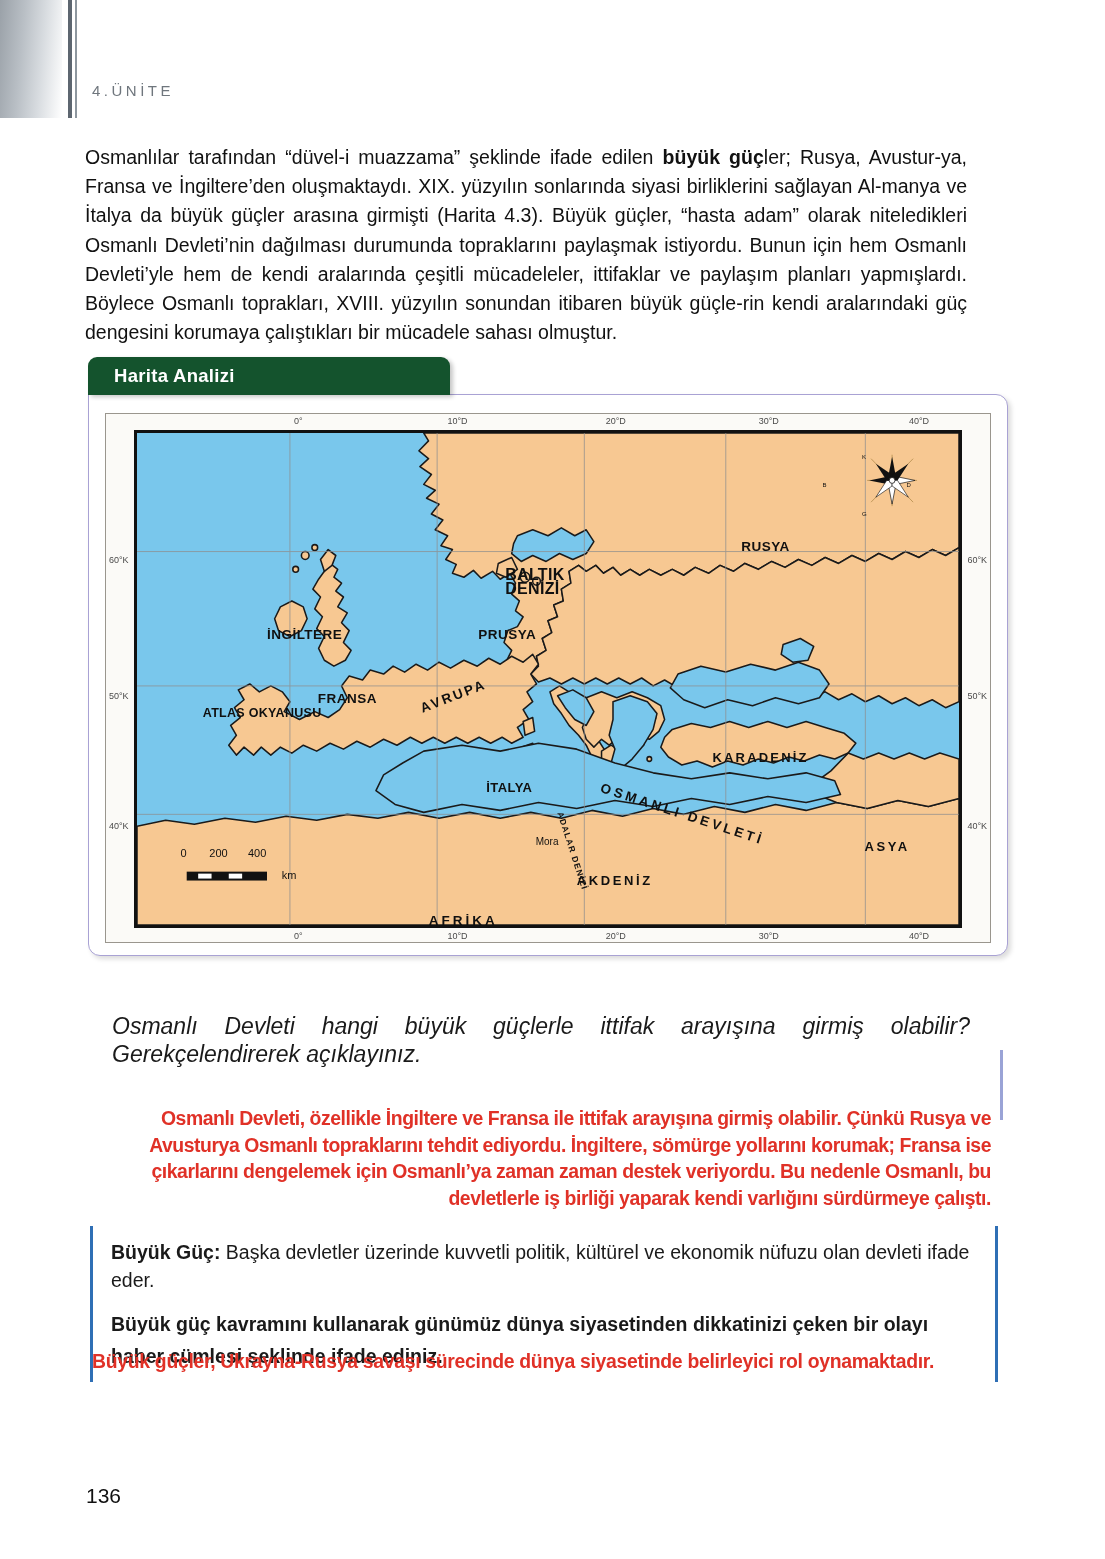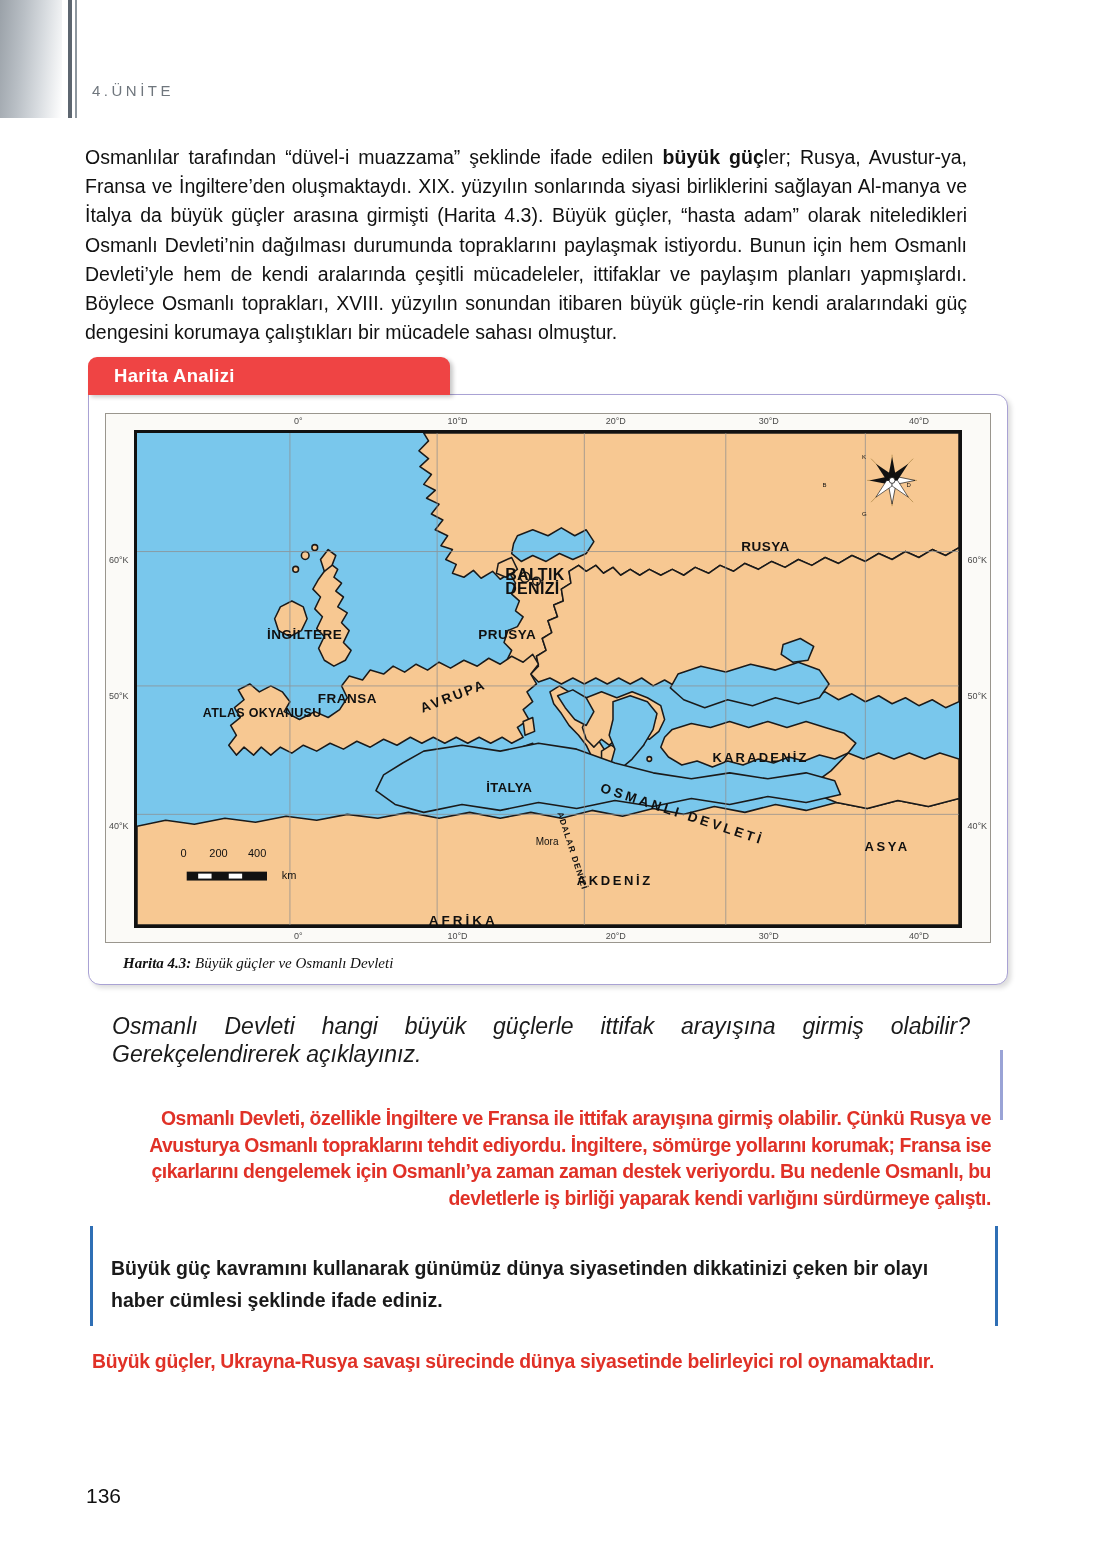--- a/index.html
+++ b/index.html
@@ -34,21 +34,21 @@
     position:absolute; left:85px; top:143px; width:882px;
     font-size:19.5px; line-height:29.2px; text-align:justify;
     color:#111;
   }
   .para b{ font-weight:bold; }
 
   
   .analiz-wrap{ position:absolute; left:88px; top:357px; width:920px; }
   .analiz-tab{
     width:362px; height:38px;
-    background:#ef4444;
+    background:#14532d;
     border-radius:9px 9px 0 0;
     display:flex; align-items:center;
     padding-left:26px;
     box-shadow:3px 2px 4px rgba(0,0,0,.22);
     position:relative; z-index:3;
   }
   .analiz-tab span{
     color:#fff; font-size:18.5px; font-weight:bold; letter-spacing:.3px;
   }
   .analiz-body{
@@ -365,30 +365,30 @@
       <div class="latlab right" style="top:calc(16px + 3px + 0.790*498px);">40°K</div>
 
       <div class="lonlab bot" style="left:calc(28px + 0.186*100%);">0°</div>
       <div class="lonlab bot" style="left:calc(28px + 0.366*100%);">10°D</div>
       <div class="lonlab bot" style="left:calc(28px + 0.545*100%);">20°D</div>
       <div class="lonlab bot" style="left:calc(28px + 0.718*100%);">30°D</div>
       <div class="lonlab bot" style="left:calc(28px + 0.888*100%);">40°D</div>
 
     </div>
 
-    <div class="caption">
-      <b>Harita 4.3:</b><span> Büyük güçler ve Osmanlı Devleti</span>
-    </div>
   </div>
 </div>
 
 <div class="question">Osmanlı Devleti hangi büyük güçlerle ittifak arayışına girmiş olabilir? Gerekçelendirerek açıklayınız.</div>
 <div class="question-rule"></div>
 
 <div class="answer-red">Osmanlı Devleti, özellikle İngiltere ve Fransa ile ittifak arayışına girmiş olabilir. Çünkü Rusya ve Avusturya Osmanlı topraklarını tehdit ediyordu. İngiltere, sömürge yollarını korumak; Fransa ise çıkarlarını dengelemek için Osmanlı’ya zaman zaman destek veriyordu. Bu nedenle Osmanlı, bu devletlerle iş birliği yaparak kendi varlığını sürdürmeye çalıştı.</div>
 
 <div class="defbox">
+  <div class="row1">
+    <b>Büyük Güç:</b><span> Başka devletler üzerinde kuvvetli politik, kültürel ve ekonomik nüfuzu olan devleti ifade eder.</span>
+  </div>
   <div class="row2">Büyük güç kavramını kullanarak günümüz dünya siyasetinden dikkatinizi çeken bir olayı haber cümlesi şeklinde ifade ediniz.</div>
 </div>
 
 <div class="answer-red2">Büyük güçler, Ukrayna-Rusya savaşı sürecinde dünya siyasetinde belirleyici rol oynamaktadır.</div>
 
 <div class="pagenum">136</div>
 
 </body></html>

